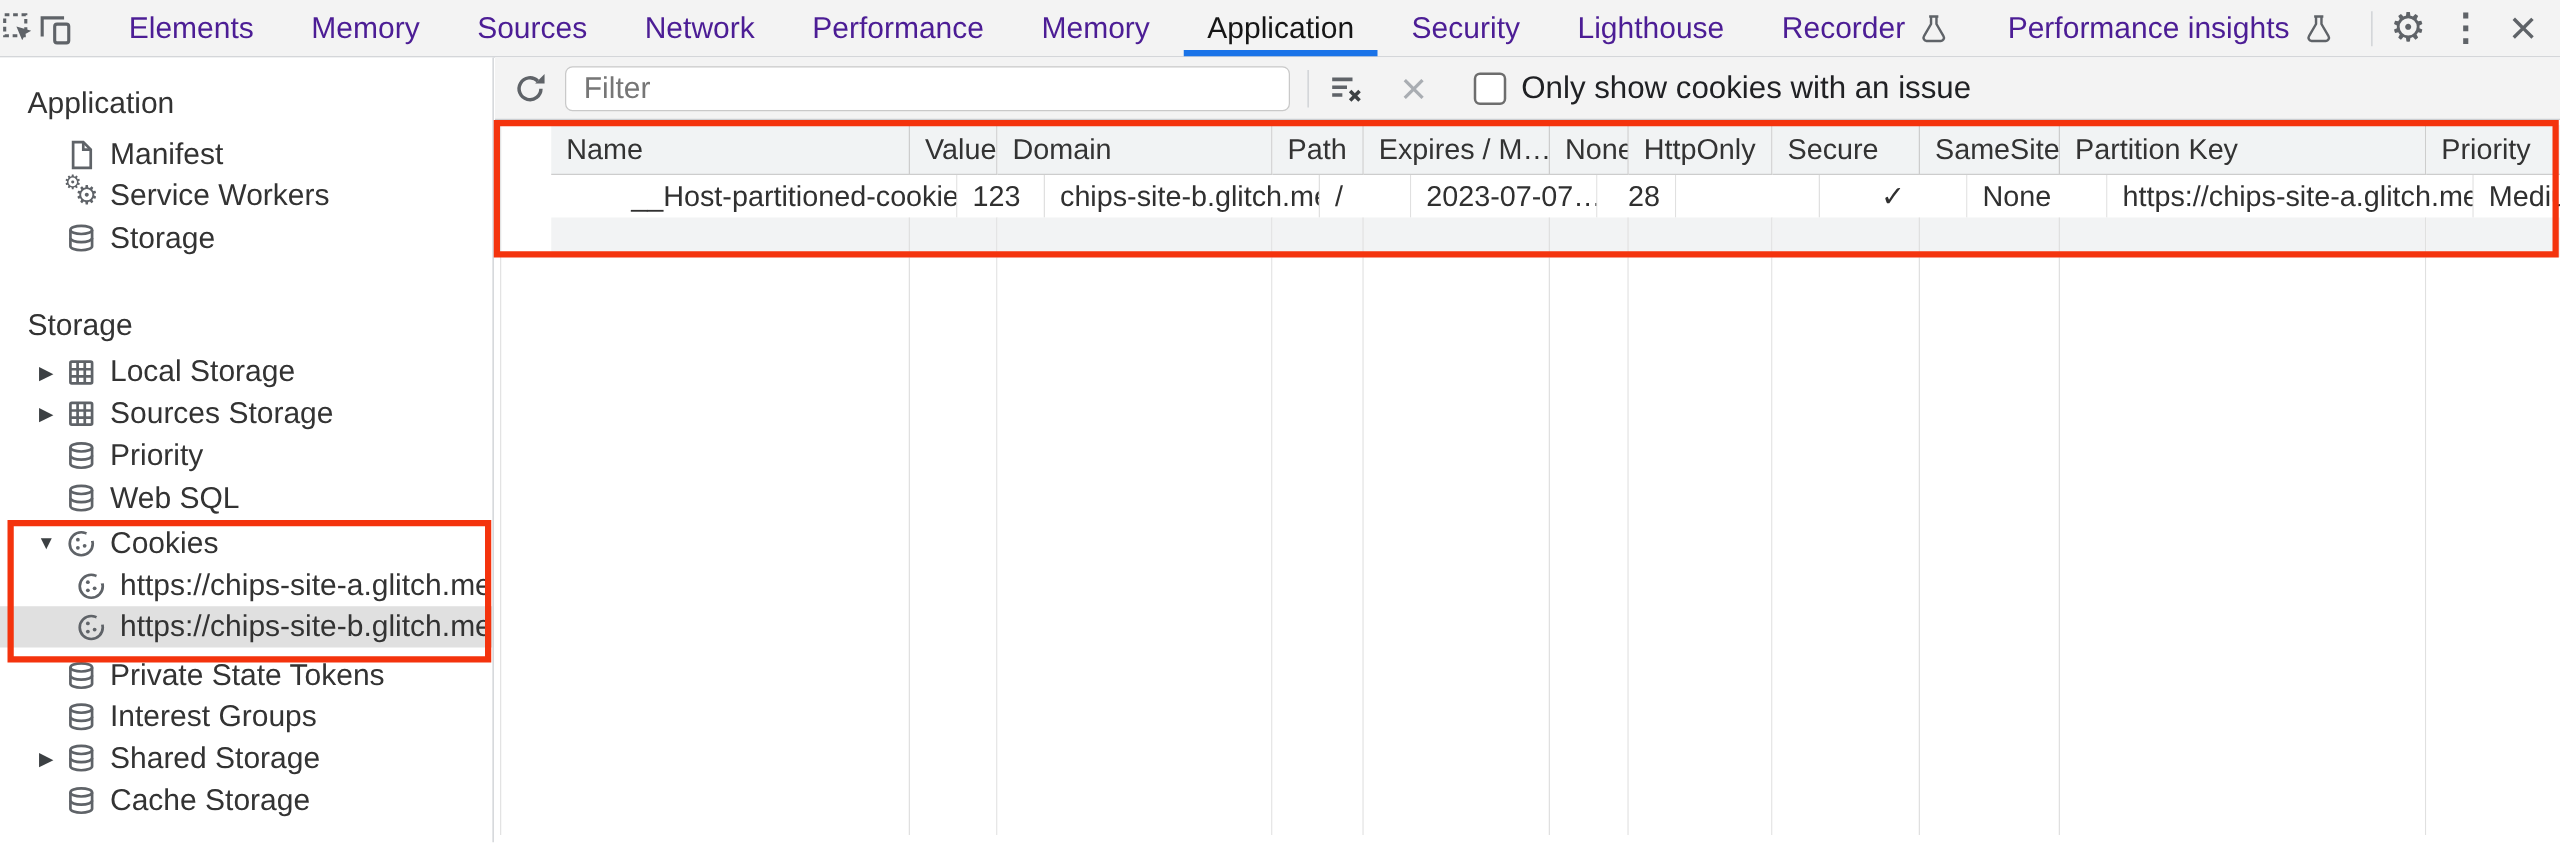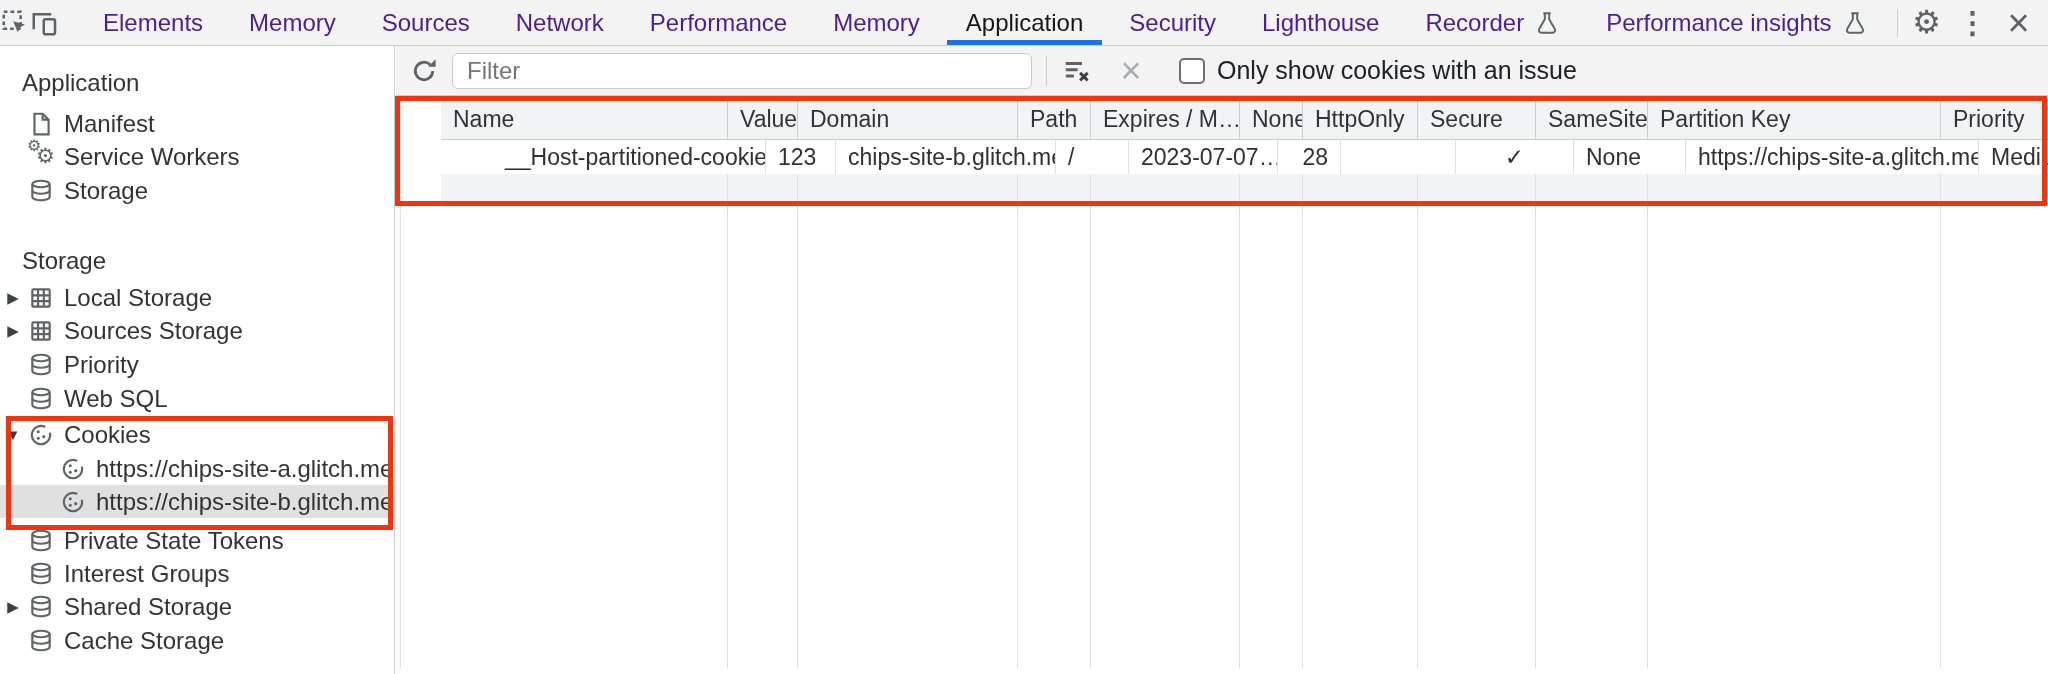--- a/index.html
+++ b/index.html
@@ -24,21 +24,21 @@
   .kebab-glyph { font-size:30px; font-weight:bold; line-height:45px; }
   .close-glyph { font-size:38px; line-height:42px; }
   .tabbar-right .icon-btn { width:46px; }
 
   
   .sidebar { position:absolute; top:46px; left:0; width:395px; bottom:0;
     background:#fff; border-right:1px solid #cacdd1; }
   .shead { position:absolute; left:0; width:100%; height:33px; line-height:33px;
     padding-left:22px; font-size:24px; color:#333; }
   .srow { position:absolute; left:0; width:100%; height:33px; display:flex; align-items:center;
-    padding-left:0; cursor:pointer; }
+    padding-left:24px; cursor:pointer; }
   .srow.selected { background:#e0e0e0; }
   .arr { width:26px; text-align:center; font-size:15px; color:#3c4043; flex:none; }
   .arr.collapsed::before { content:"▶"; }
   .arr.expanded::before { content:"▼"; }
   .sicon { width:30px; height:28px; flex:none; display:flex; align-items:center; justify-content:center; margin-right:8px; }
   .slabel { font-size:24px; color:#333; white-space:nowrap; }
   .srow.sub { padding-left:58px; }
   .gears { position:relative; width:28px; height:28px; color:#5f6368; }
   .gears .g1 { position:absolute; top:-7px; left:0; font-size:16px; }
   .gears .g2 { position:absolute; top:1px; left:9px; font-size:21px; }

